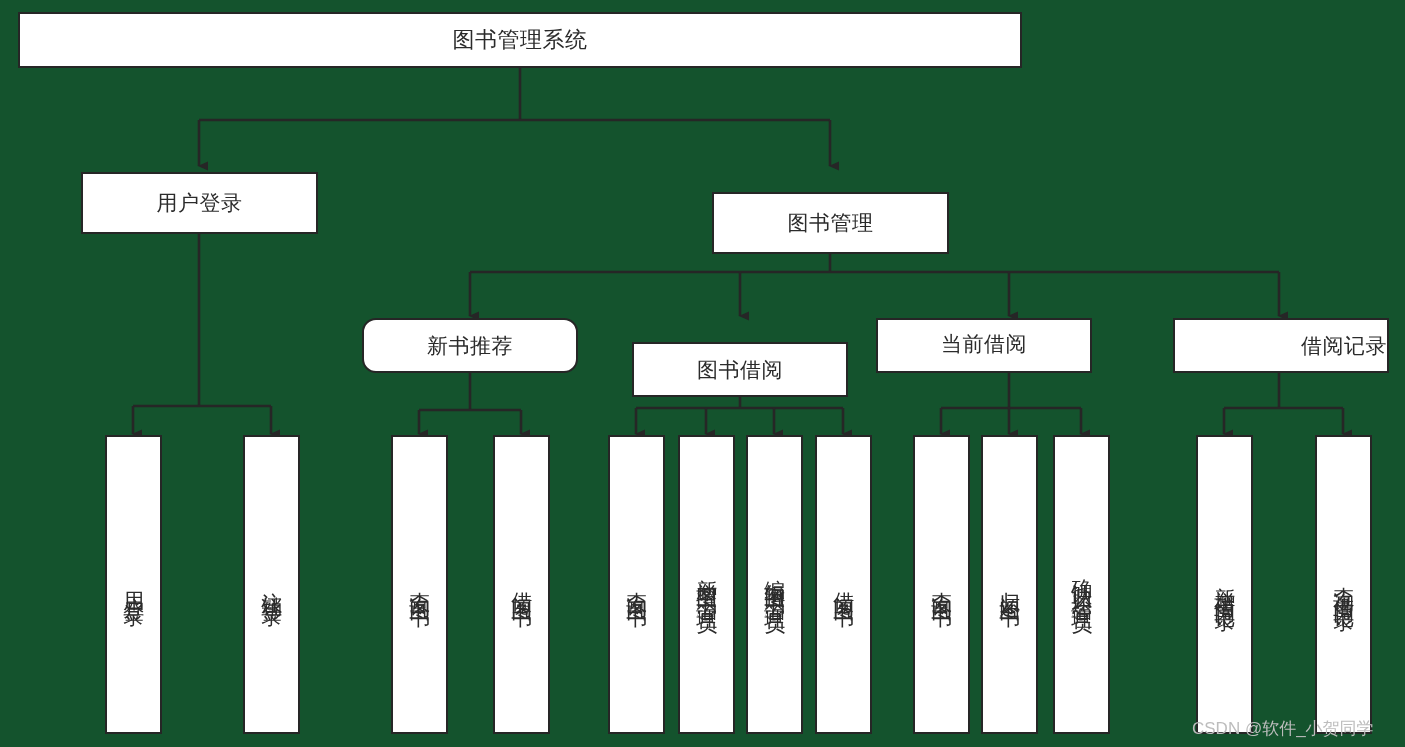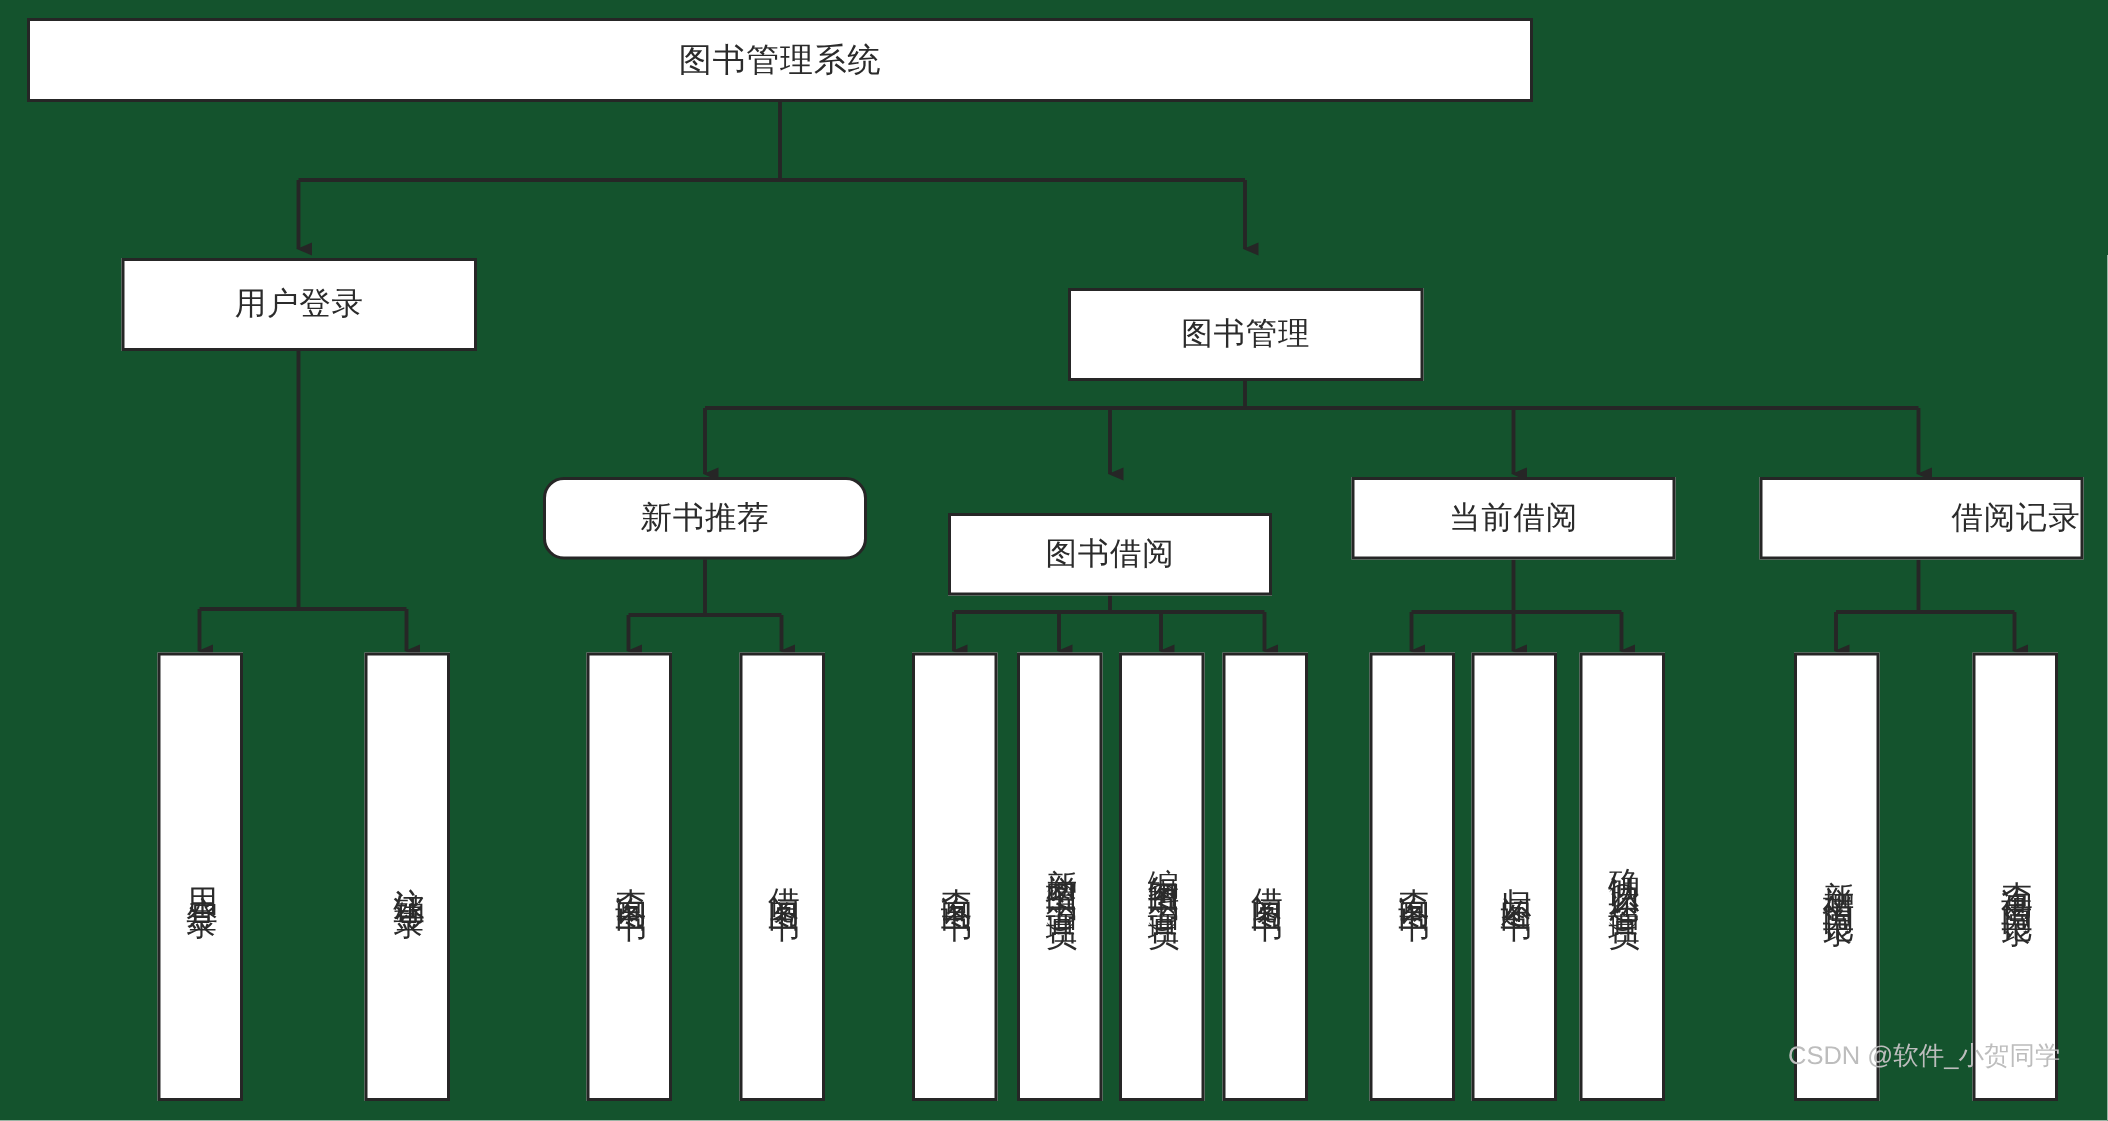--- a/index.html
+++ b/index.html
@@ -142,21 +142,21 @@
   </div>
 
   <div class="node horiz" style="left:362px; top:318px; width:216px; height:55px;border-radius:14px;">
     <span class="label">新书推荐</span>
   </div>
 
   <div class="node horiz" style="left:632px; top:318px; width:216px; height:55px;margin-top:24px;">
     <span class="label">图书借阅</span>
   </div>
 
-  <div class="node horiz" style="left:901px; top:318px; width:216px; height:55px;">
+  <div class="node horiz" style="left:876px; top:318px; width:216px; height:55px;font-family:Liberation Mono, monospace;">
     <span class="label">当前借阅</span>
   </div>
 
   <div class="node horiz" style="left:1173px; top:318px; width:216px; height:55px;justify-content:flex-end;">
     <span class="label">借阅记录</span>
   </div>
 
   <div class="node vert" style="left:105px; top:435px; width:57px; height:299px;">
     <span class="label">用户登录</span>
   </div>
@@ -202,15 +202,15 @@
   </div>
 
   <div class="node vert" style="left:1196px; top:435px; width:57px; height:299px;">
     <span class="label">新增借阅记录</span>
   </div>
 
   <div class="node vert" style="left:1315px; top:435px; width:57px; height:299px;">
     <span class="label">查询借阅记录</span>
   </div>
 
-  <div class="watermark" style="left:1192px; top:692px;">CSDN @软件_小贺同学</div>
+  <div class="watermark" style="left:1192px; top:717px;">CSDN @软件_小贺同学</div>
 
 </div>
 
 </body></html>

